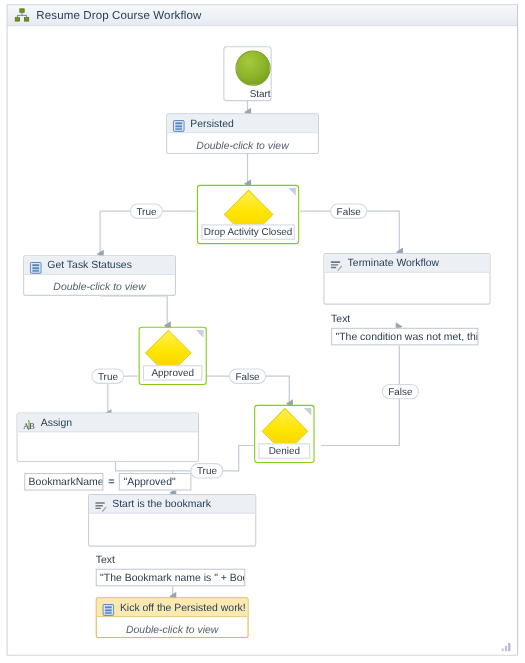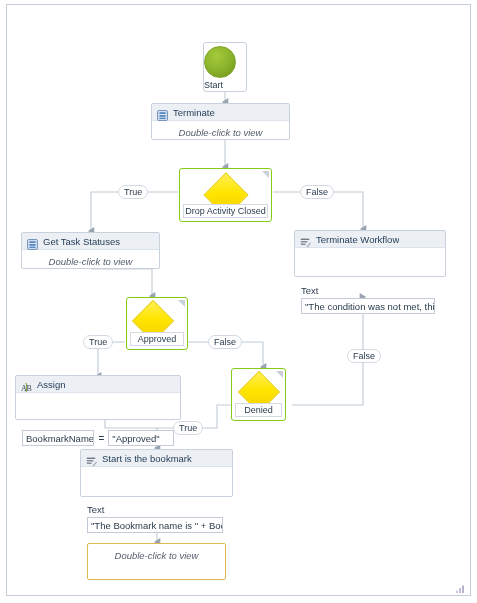--- a/index.html
+++ b/index.html
@@ -139,21 +139,21 @@
   .start-node {
     position: absolute;
     box-sizing: border-box;
     width: 44px;
     height: 50px;
     background: #ffffff;
     border: 1px solid #c9d2dc;
     border-radius: 3px;
     display: flex;
     flex-direction: column;
-    align-items: flex-start;
+    align-items: flex-end;
     justify-content: flex-start;
     padding-top: 3px;
   }
   .start-circle {
     width: 30px;
     height: 30px;
     border-radius: 50%;
     background: radial-gradient(circle at 38% 30%, #a5c93a 0%, #8db52c 48%, #6f9418 100%);
     border: 1px solid #7d a227;
     border: 1px solid #7da227;
@@ -236,20 +236,31 @@
     width: 12px;
     height: 12px;
   }
 </style>
 </head>
 <body>
 
 <div id="app">
   <div class="designer-frame">
 
+    <div class="title-bar">
+      <span class="title-icon">
+        <svg width="14" height="14" viewBox="0 0 14 14">
+          <rect x="5" y="1" width="4" height="3.2" fill="#6f9418" stroke="#4d6a10" stroke-width="0.6"></rect>
+          <rect x="0.8" y="9" width="4" height="3.2" fill="#6f9418" stroke="#4d6a10" stroke-width="0.6"></rect>
+          <rect x="9.2" y="9" width="4" height="3.2" fill="#6f9418" stroke="#4d6a10" stroke-width="0.6"></rect>
+          <path d="M7 4.4 L7 7 M2.8 9 L2.8 7 L11.2 7 L11.2 9" fill="none" stroke="#6b7886" stroke-width="0.8"></path>
+        </svg>
+      </span>
+      <span class="title-text">Resume Drop Course Workflow</span>
+    </div>
 
     <div class="canvas">
 
       <svg class="wires">
         <defs>
           <marker id="arrow" markerWidth="8" markerHeight="8" refX="3.6" refY="3.4" orient="auto">
             <path d="M0,0.4 L7.2,0.4 L3.6,6.2 z" fill="#9aa4b0"></path>
           </marker>
         </defs>
         <g stroke="#c2cbd6" stroke-width="1.1" fill="none">
@@ -286,21 +297,21 @@
       <div class="node" style="left:144px; top:79px; width:139px; height:37px;">
         <div class="node-header">
           <span class="node-icon">
             <svg width="11" height="11" viewBox="0 0 11 11">
               <rect x="0.6" y="0.6" width="9.8" height="9.8" rx="1" fill="#dbe8f7" stroke="#4a74a8" stroke-width="0.8"></rect>
               <rect x="2.4" y="2.2" width="6.2" height="1.8" fill="#5a87bd"></rect>
               <rect x="2.4" y="5" width="6.2" height="1.8" fill="#5a87bd"></rect>
               <rect x="2.4" y="7.6" width="6.2" height="1.4" fill="#5a87bd"></rect>
             </svg>
           </span>
-          <span class="node-title">Terminate</span>
+          <span class="node-title">Persisted</span>
         </div>
         <div class="dbl-hint">Double-click to view</div>
       </div>
 
       <div class="decision" style="left:172px; top:144px; width:93px; height:54px;">
         <span class="corner"></span>
         <span class="diamond" style="left:30px; top:10px; width:32px; height:32px;"></span>
         <span class="decision-label">Drop Activity Closed</span>
       </div>
 
@@ -391,20 +402,31 @@
           </span>
           <span class="node-title">Start is the bookmark</span>
         </div>
         <div class="node-body">
           <div class="field-label">Text</div>
           <div class="textbox" style="width:136px;">"The Bookmark name is " + Bookma</div>
         </div>
       </div>
 
       <div class="node amber" style="left:80px; top:519px; width:139px; height:37px;">
+        <div class="node-header">
+          <span class="node-icon">
+            <svg width="11" height="11" viewBox="0 0 11 11">
+              <rect x="0.6" y="0.6" width="9.8" height="9.8" rx="1" fill="#dbe8f7" stroke="#4a74a8" stroke-width="0.8"></rect>
+              <rect x="2.4" y="2.2" width="6.2" height="1.8" fill="#5a87bd"></rect>
+              <rect x="2.4" y="5" width="6.2" height="1.8" fill="#5a87bd"></rect>
+              <rect x="2.4" y="7.6" width="6.2" height="1.4" fill="#5a87bd"></rect>
+            </svg>
+          </span>
+          <span class="node-title">Kick off the Persisted work!</span>
+        </div>
         <div class="dbl-hint">Double-click to view</div>
       </div>
 
       <span class="grip">
         <svg width="12" height="12" viewBox="0 0 12 12">
           <rect x="1" y="8.5" width="2" height="2.5" fill="#cfc9e0"></rect>
           <rect x="4" y="6" width="2" height="5" fill="#c4bcd8"></rect>
           <rect x="7" y="3.5" width="2" height="7.5" fill="#b9b0d0"></rect>
         </svg>
       </span>

